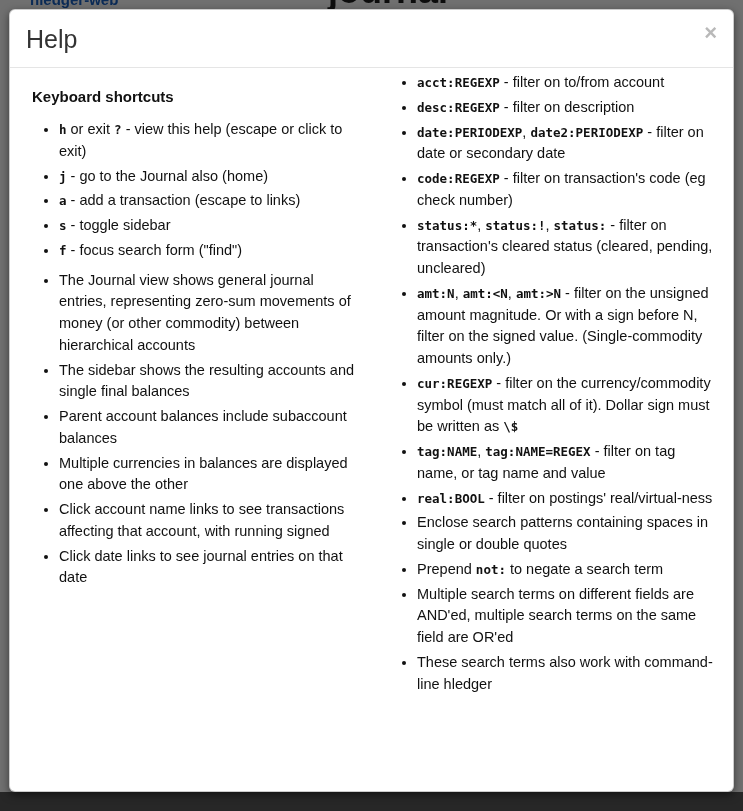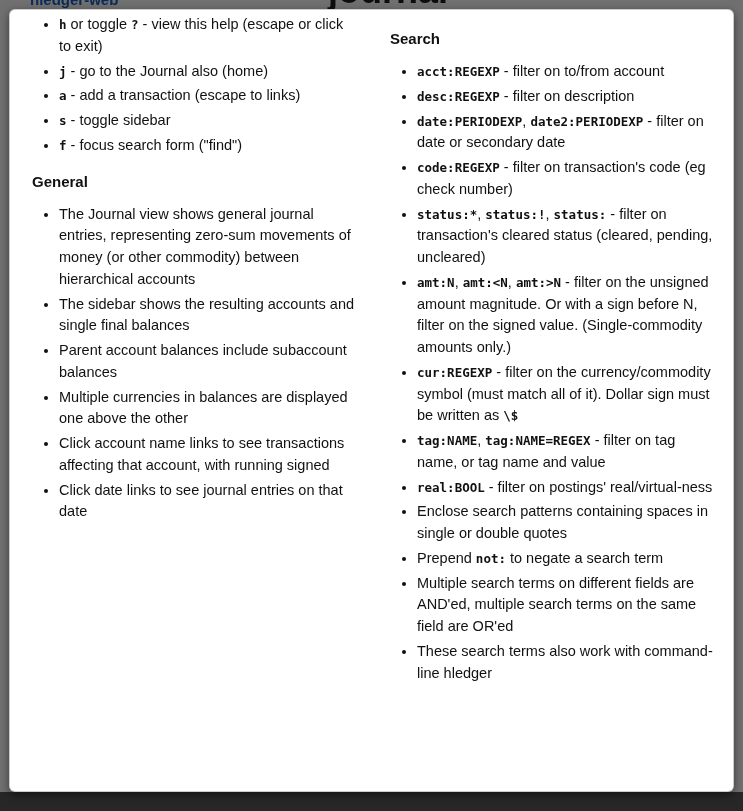--- a/index.html
+++ b/index.html
@@ -60,41 +60,44 @@
 
 <div class="page-behind">
   <a class="brand" href="#">hledger-web</a>
   <h1 class="page-title-clipped">journal</h1>
   <div class="page-footer-strip"></div>
 </div>
 
 <div class="overlay"></div>
 
 <div class="modal">
+  <div class="modal-header">
+    <h2 class="modal-title">Help</h2>
+    <button class="close-button">×</button>
+  </div>
   <div class="modal-body">
     <div class="col" id="col-left">
+        <h3 class="section-heading">Keyboard shortcuts</h3>
         <ul>
-          <li><code>h</code><span> or toggle </span><code>?</code><span> - view this help (escape or click to exit)</span></li>
+          <li><code>h</code><span> or exit </span><code>?</code><span> - view this help (escape or click to exit)</span></li>
           <li><code>j</code><span> - go to the Journal also (home)</span></li>
           <li><code>a</code><span> - add a transaction (escape to links)</span></li>
           <li><code>s</code><span> - toggle sidebar</span></li>
           <li><code>f</code><span> - focus search form ("find")</span></li>
         </ul>
-        <h3 class="section-heading">General</h3>
         <ul>
           <li><span>The Journal view shows general journal entries, representing zero-sum movements of money (or other commodity) between hierarchical accounts</span></li>
           <li><span>The sidebar shows the resulting accounts and single final balances</span></li>
           <li><span>Parent account balances include subaccount balances</span></li>
           <li><span>Multiple currencies in balances are displayed one above the other</span></li>
           <li><span>Click account name links to see transactions affecting that account, with running signed</span></li>
           <li><span>Click date links to see journal entries on that date</span></li>
         </ul>
       </div>
     <div class="col" id="col-right">
-        <h3 class="section-heading">Search</h3>
         <ul>
           <li><code>acct:REGEXP</code><span> - filter on to/from account</span></li>
           <li><code>desc:REGEXP</code><span> - filter on description</span></li>
           <li><code>date:PERIODEXP</code><span>, </span><code>date2:PERIODEXP</code><span> - filter on date or secondary date</span></li>
           <li><code>code:REGEXP</code><span> - filter on transaction's code (eg check number)</span></li>
           <li><code>status:*</code><span>, </span><code>status:!</code><span>, </span><code>status:</code><span> - filter on transaction's cleared status (cleared, pending, uncleared)</span></li>
           <li><code>amt:N</code><span>, </span><code>amt:&lt;N</code><span>, </span><code>amt:&gt;N</code><span> - filter on the unsigned amount magnitude. Or with a sign before N, filter on the signed value. (Single-commodity amounts only.)</span></li>
           <li><code>cur:REGEXP</code><span> - filter on the currency/commodity symbol (must match all of it). Dollar sign must be written as </span><code>\$</code></li>
           <li><code>tag:NAME</code><span>, </span><code>tag:NAME=REGEX</code><span> - filter on tag name, or tag name and value</span></li>
           <li><code>real:BOOL</code><span> - filter on postings' real/virtual-ness</span></li>

